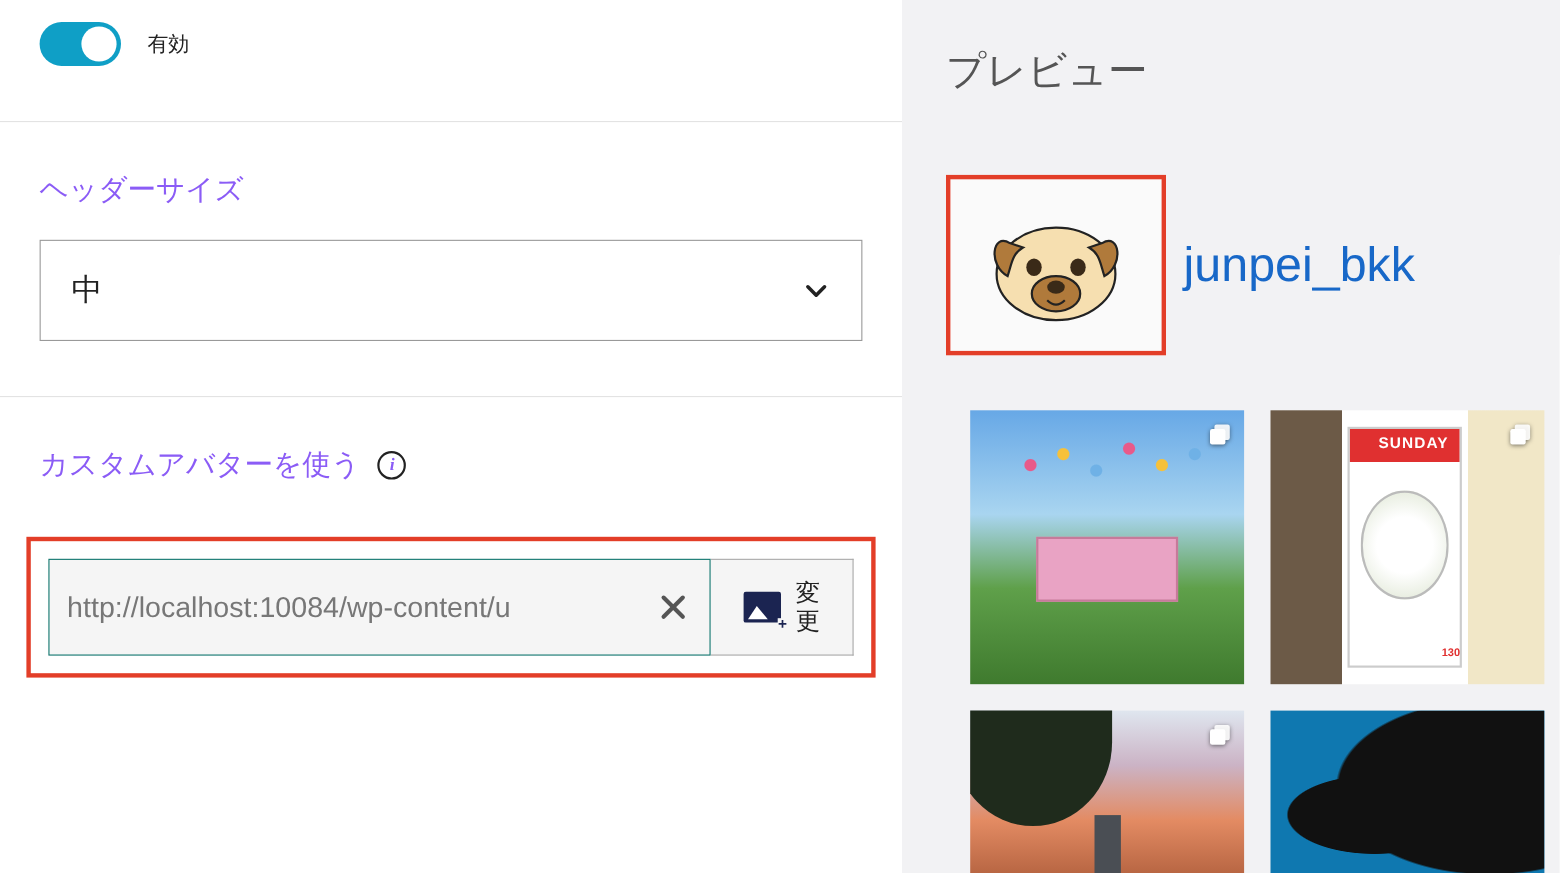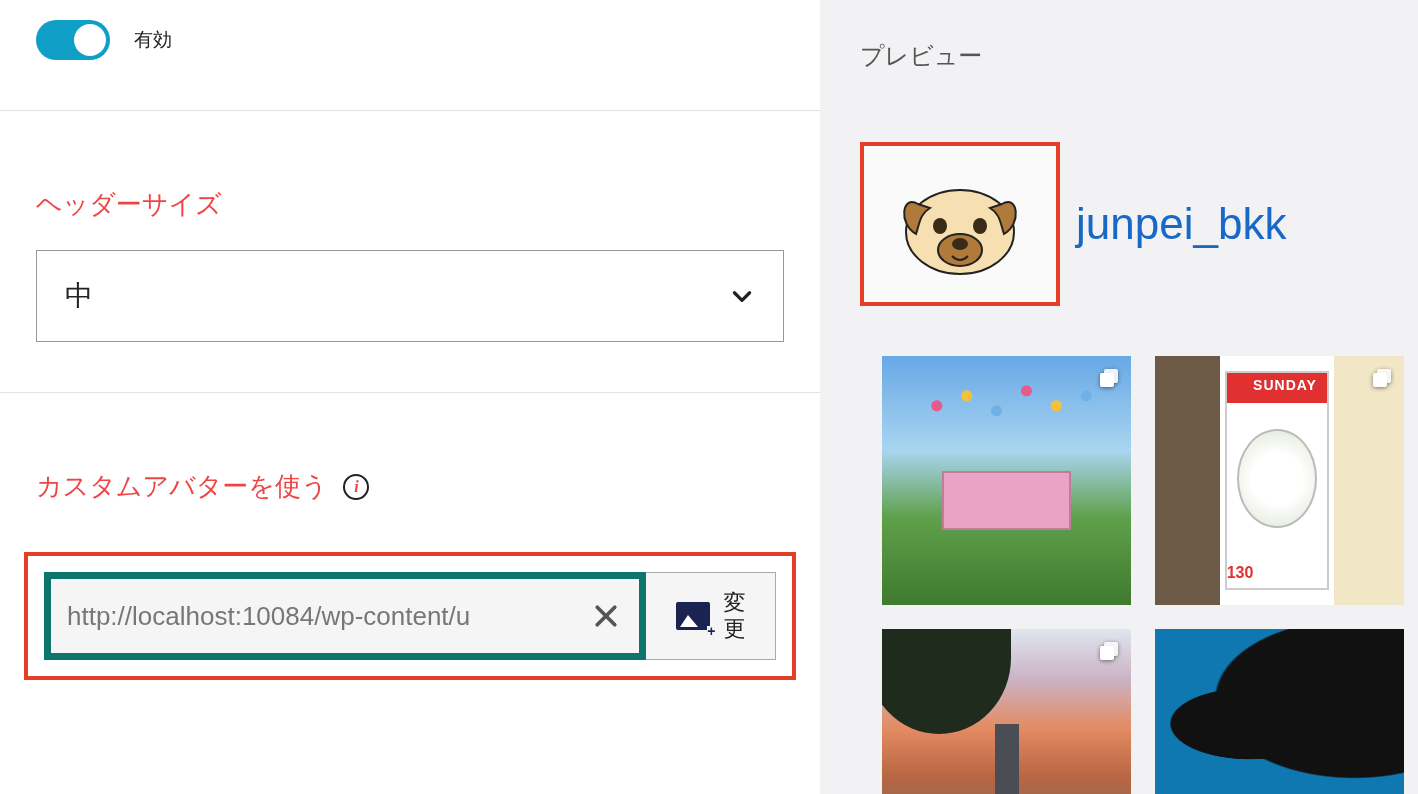--- a/index.html
+++ b/index.html
@@ -80,26 +80,25 @@
     .divider {
       height: 1px;
       background: #e3e3e3;
     }
 
     .section {
       padding: 44px 36px 50px 36px;
     }
     .section-label {
       font-size: 26px;
-      color: #ef4444;
+      color: #8b5cf6;
       margin-bottom: 28px;
       display: flex;
       align-items: center;
       gap: 16px;
-      margin-top: 32px;
     }
     .select {
       width: 100%;
       height: 92px;
       border: 1px solid #999;
       display: flex;
       align-items: center;
       justify-content: space-between;
       padding: 0 28px;
       cursor: pointer;
@@ -131,21 +130,21 @@
     .hl-box {
       margin: 0 24px;
       border: 4px solid #e33e28;
       padding: 16px;
       display: flex;
       gap: 0;
     }
     .url-field {
       flex: 1;
       height: 88px;
-      border: 7px solid #0f766e;
+      border: 1px solid #0f766e;
       background: #f5f5f5;
       display: flex;
       align-items: center;
       padding: 0 16px;
       position: relative;
     }
     .url-text {
       font-size: 26px;
       color: #777;
       white-space: nowrap;
@@ -211,21 +210,21 @@
 
     
     .right-panel {
       flex: 1;
       background: #f2f2f4;
       padding: 40px 14px 0 40px;
       display: flex;
       flex-direction: column;
     }
     .preview-label {
-      font-size: 24px;
+      font-size: 36px;
       color: #555;
       margin-bottom: 70px;
     }
     .profile-row {
       display: flex;
       align-items: center;
       gap: 16px;
       margin-bottom: 50px;
     }
     .avatar-wrap {
@@ -296,22 +295,22 @@
     .thumb-2 .banner .txt{
       position:absolute;top:4px;left:16px;right:0;text-align:center;
       font-size:14px;font-weight:800;color:#fff;letter-spacing:1px;
     }
     .thumb-2 .banner .dish{
       position:absolute;top:26%;left:10%;right:10%;height:46%;
       border-radius:50%;background:radial-gradient(circle,#fff 40%,#d9e2cc);
       box-shadow:inset 0 0 0 2px #bbb;
     }
     .thumb-2 .banner .price{
-      position:absolute;bottom:6px;left:0;right:0;text-align:left;
-      font-size:16px;font-weight:800;color:#e03030;
+      position:absolute;bottom:6px;left:0;right:0;text-align:right;
+      font-size:10px;font-weight:800;color:#e03030;
     }
 
     .thumb-3 {
       background: linear-gradient(#dfe6ef 0%, #cbb3c5 20%, #e38b63 40%, #b76542 60%, #6d7174 88%);
     }
     .thumb-3 .trees{
       position:absolute;top:-4%;left:-6%;width:58%;height:46%;
       background:#1f2b1c;border-radius:0 0 60% 60% / 0 0 80% 80%;
     }
     .thumb-3 .tower{

